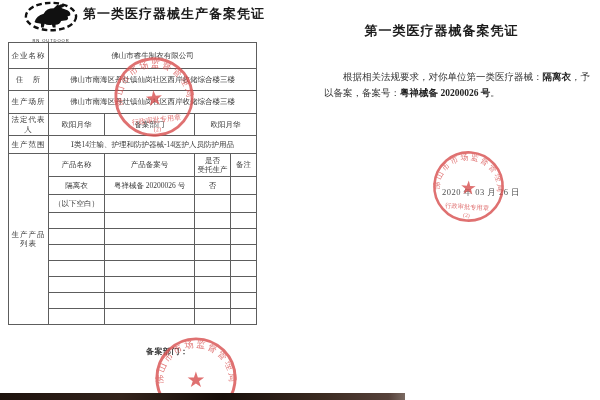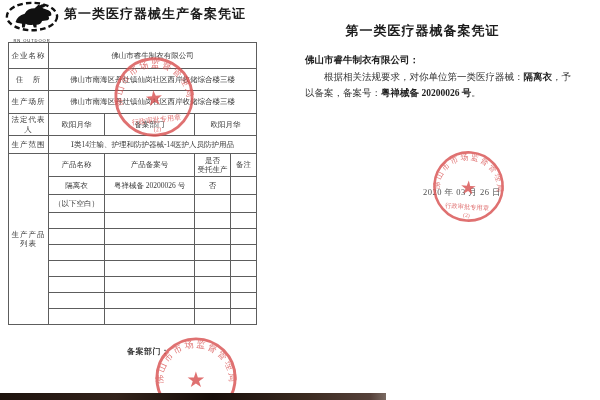--- a/index.html
+++ b/index.html
@@ -2,21 +2,21 @@
 <html><head>
 <meta charset="utf-8">
 <style>
   html,body{margin:0;padding:0;background:#e8e8e8;}
   .canvas{
     position:relative;width:600px;height:400px;background:#fff;
     overflow:hidden;
     font-family:"Liberation Serif","DejaVu Serif",serif;
     color:#2e2e2e;
   }
-  .abs{position:absolute;}
+  .abs{position:absolute;padding-left:19px;}
   .doc-title{
     font-family:"Liberation Sans","DejaVu Sans",sans-serif;
     font-weight:bold;font-size:13px;letter-spacing:1px;
     text-align:center;color:#1c1c1c;white-space:nowrap;
   }
   .record-line{font-size:8.5px;color:#3a3a3a;letter-spacing:.5px;white-space:nowrap;}
   .record-line .num{letter-spacing:1px;}
 
   table.cert{border-collapse:collapse;table-layout:fixed;}
   table.cert td{
@@ -181,21 +181,20 @@
         <text x="50" y="80" text-anchor="middle" font-size="8.4">行政审批专用章</text>
         <text x="50" y="91" text-anchor="middle" font-size="7.5">(2)</text>
       </svg>
     </div>
   </div>
 
   <div class="abs" style="left:300px;top:17px;width:300px;height:326px;">
 
     <div class="abs doc-title" style="left:30px;top:5px;width:185px;">第一类医疗器械备案凭证</div>
 
-    <div class="abs r-salutation" style="left:5px;top:37px;">佛山市睿牛制衣有限公司：</div>
 
     <div class="abs r-body" style="left:5px;top:52px;width:270px;">
       <div class="indent"><span>根据相关法规要求，对你单位第一类医疗器械：</span><span class="b">隔离衣</span><span>，予</span></div>
       <div><span>以备案，备案号：</span><span class="b">粤禅械备 20200026 号</span><span>。</span></div>
     </div>
 
     <div class="abs stamp-date" style="left:112px;top:170px;width:100px;">2020 年 03 月 26 日</div>
 
     <div class="stamp" style="left:131px;top:132px;width:75px;height:75px;transform:rotate(4deg);">
       <svg viewBox="0 0 100 100">

